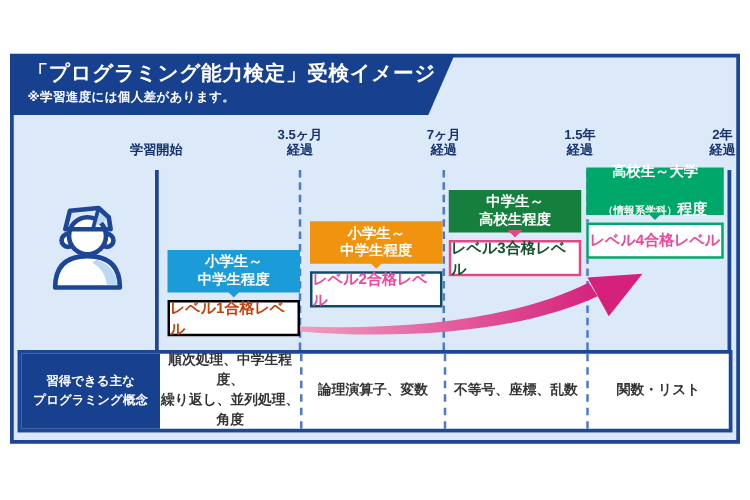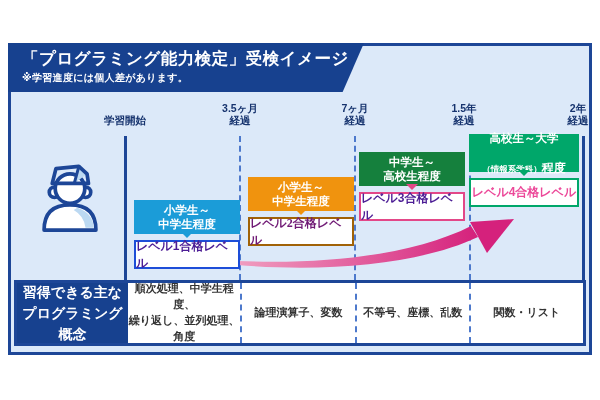--- a/index.html
+++ b/index.html
@@ -40,32 +40,32 @@
   .level-head::after{content:"";position:absolute;bottom:-10px;left:50%;margin-left:-6px;
     border:6px solid transparent;}
   .lv1 .level-head{background:#1b9cd8;} .lv1 .level-head::after{border-top-color:#1b9cd8;}
   .lv2 .level-head{background:#f0930e;} .lv2 .level-head::after{border-top-color:#f0930e;}
   .lv3 .level-head{background:#15803d;} .lv3 .level-head::after{border-top-color:#e34788;}
   .lv4 .level-head{background:#00a76a;gap:16px;} .lv4 .level-head::after{border-top-color:#00a76a;}
   .g-sub{display:block;line-height:1.1;}
   .g-note{font-size:8.5px;} .g-suf{font-size:12px;}
   .level-badge{margin-top:6px;height:29px;background:#fff;display:flex;align-items:center;
     justify-content:center;font-weight:bold;font-size:12px;}
-  .lv1 .level-badge{border:2px solid #1d4ed8;color:#4c1d95;}
-  .lv2 .level-badge{border:2px solid #a16207;color:#701a75;font-family:Liberation Serif, serif;}
-  .lv3 .level-badge{border:2px solid #e34788;color:#4c1d95;}
+  .lv1 .level-badge{border:2px solid #000000;color:#c2410c;}
+  .lv2 .level-badge{border:2px solid #0c4a6e;color:#ec4899;}
+  .lv3 .level-badge{border:2px solid #e34788;color:#14532d;}
   .lv4 .level-badge{border:2px solid #00a76a;color:#ec4899;}
   
   .arrow{position:absolute;left:233px;top:213px;width:285px;height:62px;}
   
   .ctable{position:absolute;left:14px;top:280px;width:572px;height:66px;
     background:#fff;border:3px solid #1d4697;display:flex;z-index:4;}
   .ctable .cell{display:flex;align-items:center;justify-content:center;text-align:center;
     white-space:pre-line;font-weight:bold;}
-  .cell-h{flex:0 0 111px;background:#17418f;color:#fff;font-size:14px;line-height:1.5;}
+  .cell-h{flex:0 0 111px;background:#17418f;color:#fff;font-size:10px;line-height:1.5;}
   .cell-d{flex:1 1 0;color:#333;font-size:11px;line-height:1.45;}
   .cell-d + .cell-d{border-left:2px dashed #4d79cc;}
 </style>
 </head>
 <body>
 
 <div id="stage">
 
   <div class="card"></div>
 

